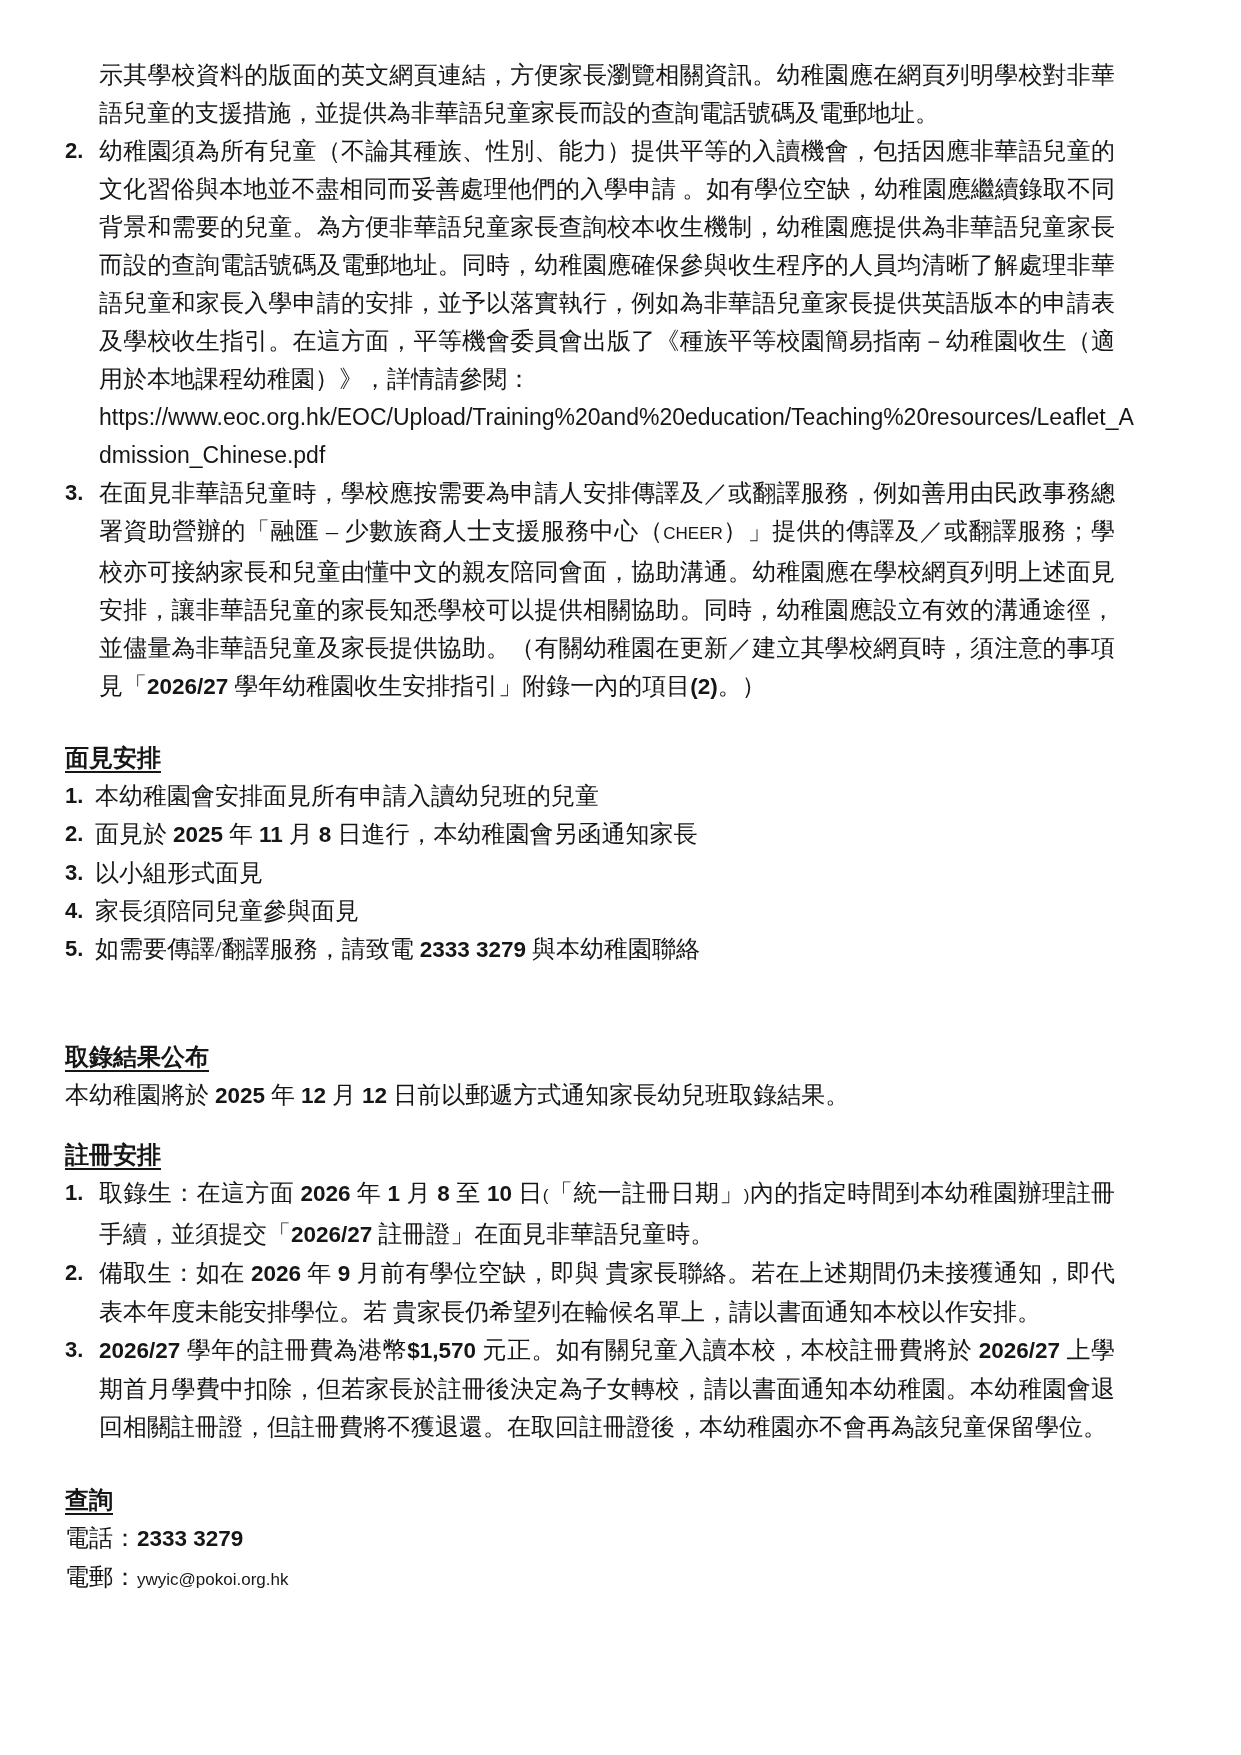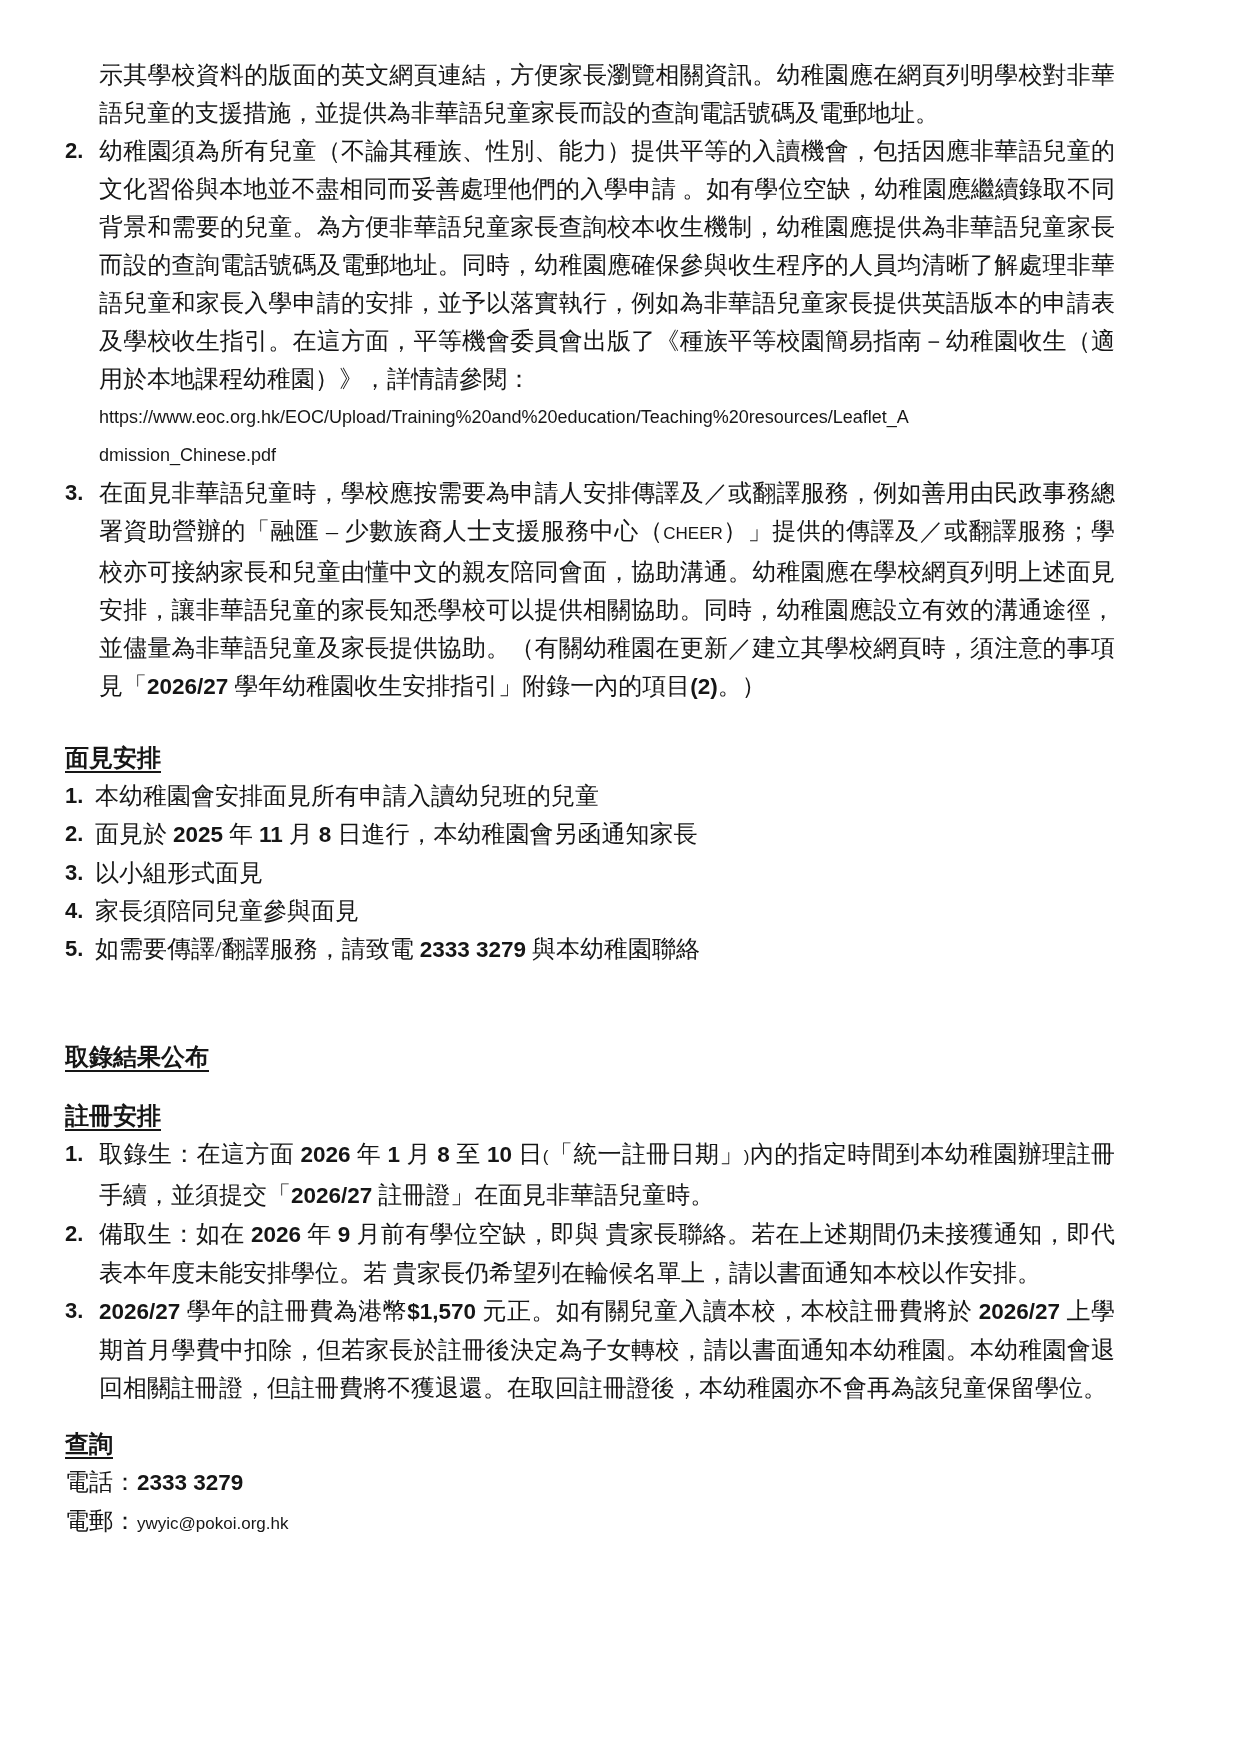--- a/index.html
+++ b/index.html
@@ -30,33 +30,33 @@
   .num {
     font-family: "Liberation Sans", sans-serif;
     font-weight: 600; font-size: 22.5px;
   }
   .lat {
     font-family: "Liberation Sans", sans-serif;
     font-weight: 400; font-size: 17px;
   }
   .url-line {
     font-family: "Liberation Sans", sans-serif;
-    font-weight: 400; font-size: 18px; line-height: 38px;
+    font-weight: 400; font-size: 23px; line-height: 38px;
     white-space: nowrap;
   }
   .heading-row { font-weight: 700; margin: 0; font-family: Liberation Serif, serif; }
   .heading-row .hd {
     text-decoration: underline;
     text-underline-offset: 5px;
     text-decoration-thickness: 2px;
   }
   .mt-interview { margin-top: 33px; }
   .mt-results { margin-top: 69px; }
   .mt-registration { margin-top: 21px; }
-  .mt-enquiry { margin-top: 18px; }
+  .mt-enquiry { margin-top: 35px; }
 </style>
 </head>
 <body style="background: rgb(255, 255, 255); color: rgb(22, 22, 22);">
 
 <div class="page">
 
   <div class="para jtext indent"><span>示其學校資料的版面的英文網頁連結，方便家長瀏覽相關資訊。幼稚園應在網頁列明學校對非華語兒童的支援措施，並提供為非華語兒童家長而設的查詢電話號碼及電郵地址。</span></div>
 
   <div class="li">
     <span class="marker">2.</span>
@@ -92,20 +92,21 @@
     <div class="jtext"><span>家長須陪同兒童參與面見</span></div>
   </div>
   <div class="li li-sm">
     <span class="marker">5.</span>
     <div class="jtext"><span>如需要傳譯/翻譯服務，請致電 </span><span class="num">2333 3279</span><span> 與本幼稚園聯絡</span></div>
   </div>
 
   <div class="heading-row mt-results">
     <span class="hd">取錄結果公布</span>
   </div>
+  <div class="para jtext"><span>本幼稚園將於 </span><span class="num">2025</span><span> 年 </span><span class="num">12</span><span> 月 </span><span class="num">12</span><span> 日前以郵遞方式通知家長幼兒班取錄結果。</span></div>
 
   <div class="heading-row mt-registration">
     <span class="hd">註冊安排</span>
   </div>
   <div class="li">
     <span class="marker">1.</span>
     <div class="jtext"><span>取錄生：在這方面 </span><span class="num">2026</span><span> 年 </span><span class="num">1</span><span> 月 </span><span class="num">8</span><span> 至 </span><span class="num">10</span><span> 日</span><span class="lat">(</span><span>「統一註冊日期」</span><span class="lat">)</span><span>內的指定時間到本幼稚園辦理註冊手續，並須提交「</span><span class="num">2026/27</span><span> 註冊證」在面見非華語兒童時。</span></div>
   </div>
   <div class="li">
     <span class="marker">2.</span>

